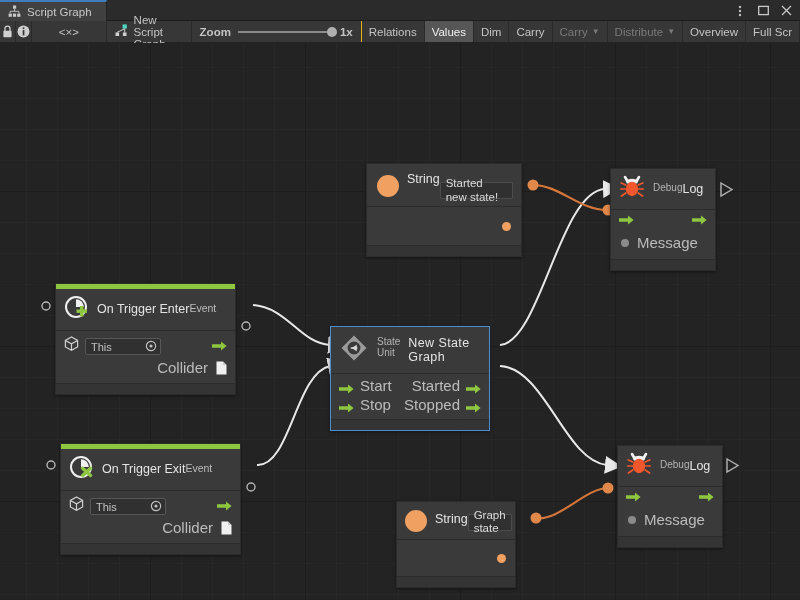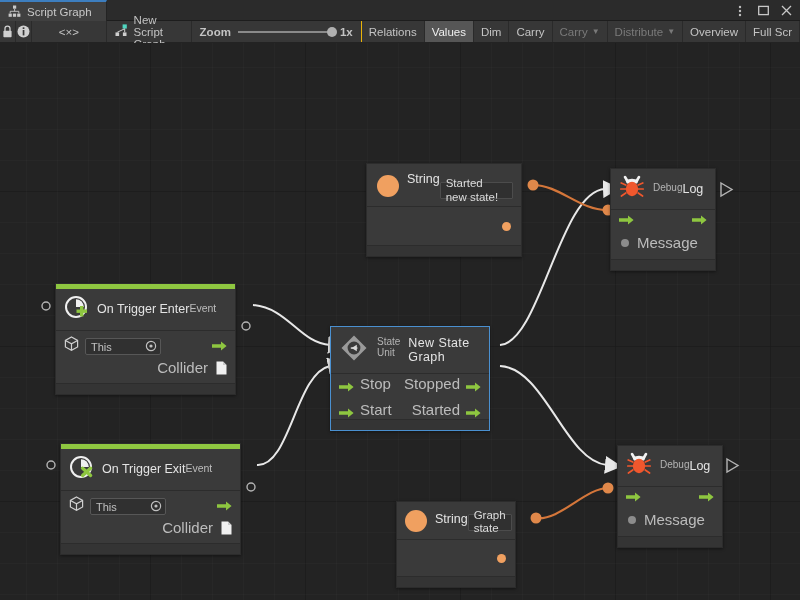--- a/index.html
+++ b/index.html
@@ -399,49 +399,49 @@
             <path d="M17.8 11.8 L12.6 15 L17.8 18.2 Z" fill="#d8d8d8"></path>
             <rect x="11.8" y="14.3" width="6.6" height="1.5" fill="#d8d8d8"></rect>
           </svg>
         </span>
         <span class="titles">
           <span class="node-sub top">State Unit</span>
           <span class="node-title small">New  State  Graph</span>
         </span>
       </div>
       <div class="node-body">
+        <div class="port-row" style="padding:3px 8px 1px 8px;">
+          <span class="row-gap">
+            <span>
+              <svg class="arrow-g" viewBox="0 0 15 10">
+                  <path d="M0,3.2 H9 V0.6 L14.6,5 L9,9.4 V6.8 H0 Z" fill="#8ec640"></path>
+                </svg>
+            </span>
+            <span class="port-label">Start</span>
+          </span>
+          <span class="row-gap">
+            <span class="port-label">Started</span>
+            <span>
+              <svg class="arrow-g" viewBox="0 0 15 10">
+                  <path d="M0,3.2 H9 V0.6 L14.6,5 L9,9.4 V6.8 H0 Z" fill="#8ec640"></path>
+                </svg>
+            </span>
+          </span>
+        </div>
         <div class="port-row" style="padding:1px 8px 6px 8px;">
           <span class="row-gap">
             <span>
               <svg class="arrow-g" viewBox="0 0 15 10">
                   <path d="M0,3.2 H9 V0.6 L14.6,5 L9,9.4 V6.8 H0 Z" fill="#8ec640"></path>
                 </svg>
             </span>
             <span class="port-label">Stop</span>
           </span>
           <span class="row-gap">
             <span class="port-label">Stopped</span>
-            <span>
-              <svg class="arrow-g" viewBox="0 0 15 10">
-                  <path d="M0,3.2 H9 V0.6 L14.6,5 L9,9.4 V6.8 H0 Z" fill="#8ec640"></path>
-                </svg>
-            </span>
-          </span>
-        </div>
-        <div class="port-row" style="padding:3px 8px 1px 8px;">
-          <span class="row-gap">
-            <span>
-              <svg class="arrow-g" viewBox="0 0 15 10">
-                  <path d="M0,3.2 H9 V0.6 L14.6,5 L9,9.4 V6.8 H0 Z" fill="#8ec640"></path>
-                </svg>
-            </span>
-            <span class="port-label">Start</span>
-          </span>
-          <span class="row-gap">
-            <span class="port-label">Started</span>
             <span>
               <svg class="arrow-g" viewBox="0 0 15 10">
                   <path d="M0,3.2 H9 V0.6 L14.6,5 L9,9.4 V6.8 H0 Z" fill="#8ec640"></path>
                 </svg>
             </span>
           </span>
         </div>
       </div>
       <div class="node-foot"></div>
     </div>

